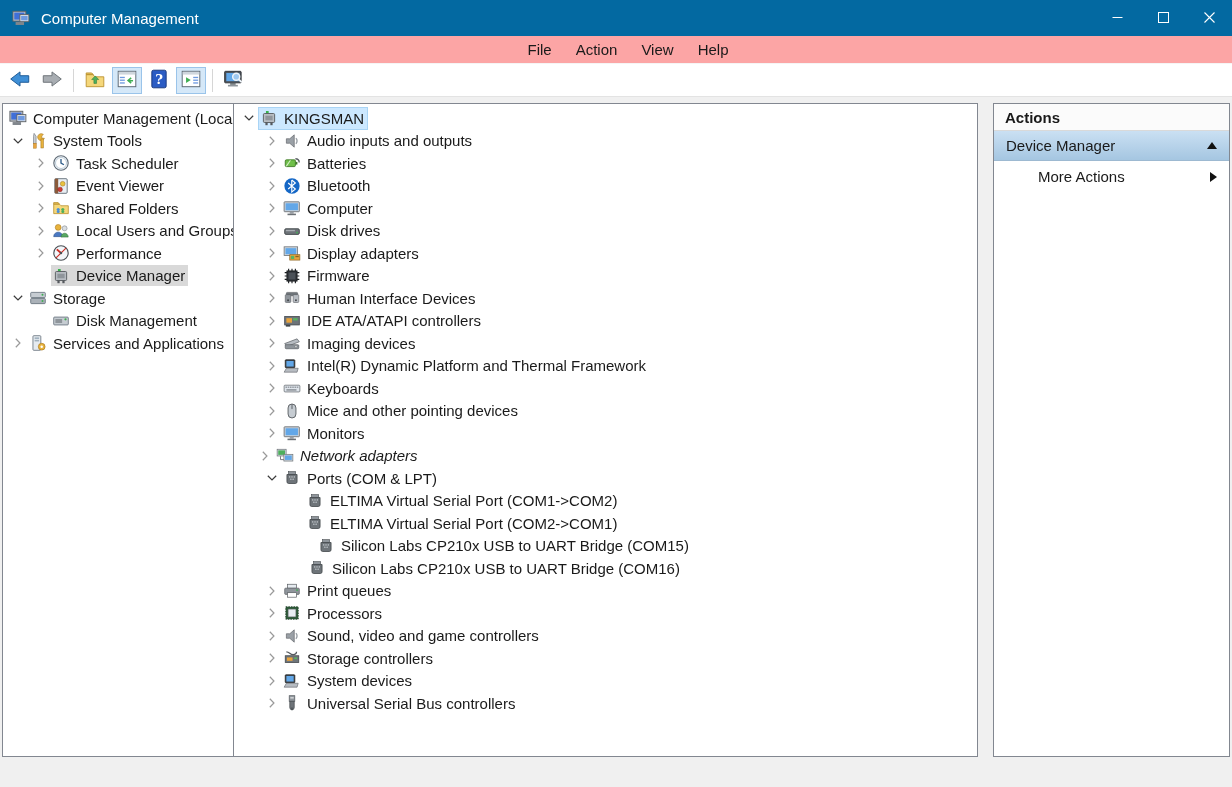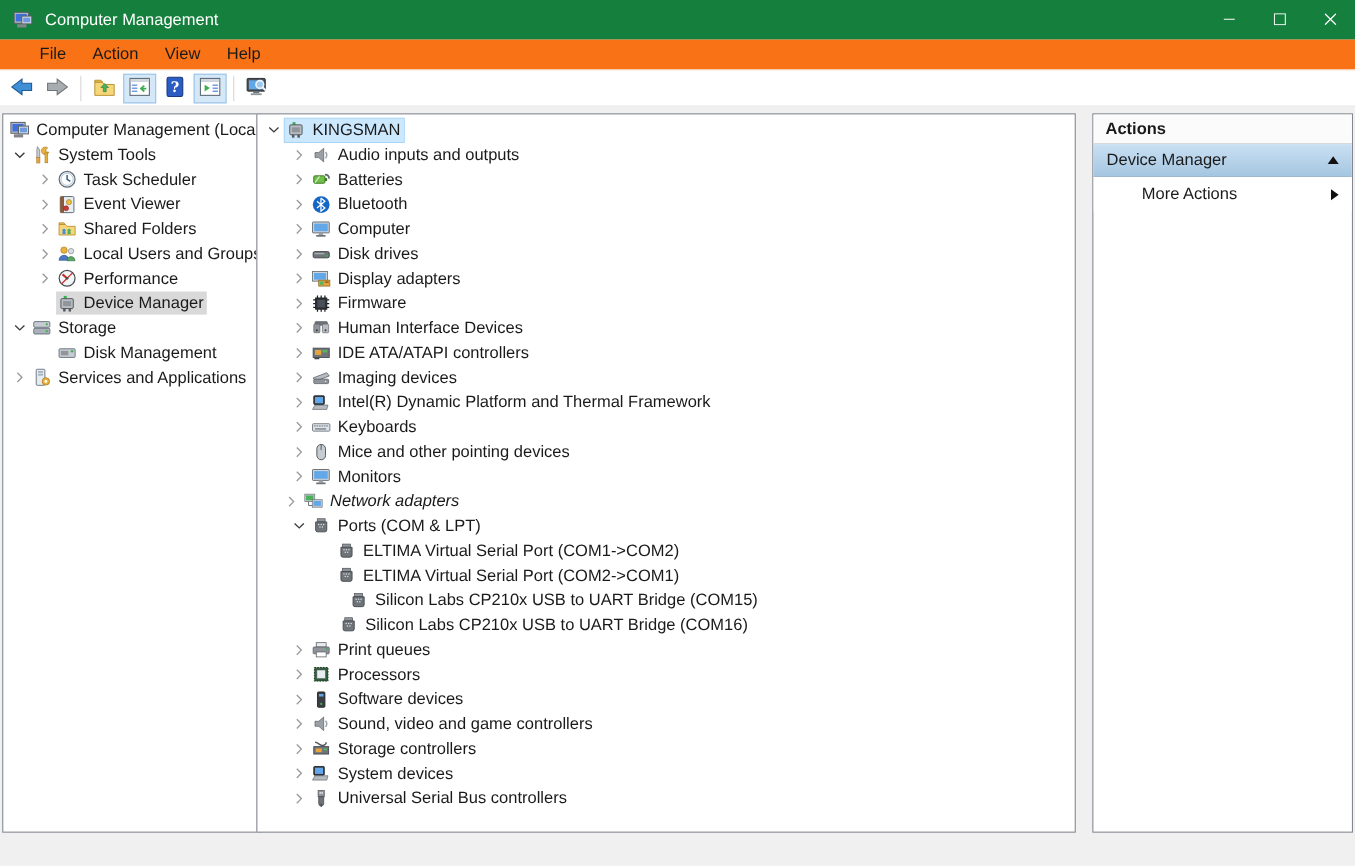--- a/index.html
+++ b/index.html
@@ -2,28 +2,28 @@
 <html><head>
 <meta charset="utf-8">
 <style>
   * { box-sizing: border-box; margin: 0; padding: 0; }
   html,body { width:1232px; height:787px; overflow:hidden; }
   body { font-family:"Liberation Sans", sans-serif; background:#f0f0f0; color:#1a1a1a; }
 
   .window { width:1232px; height:787px; display:flex; flex-direction:column; }
 
   
-  .titlebar { height:36px; background:#15803d; color:#ffffff; display:flex; align-items:center; flex:none; }
+  .titlebar { height:36px; background:#0369a1; color:#ffffff; display:flex; align-items:center; flex:none; }
   .title-icon { width:22px; height:20px; margin:0 9px 0 10px; display:flex; align-items:center; justify-content:center; }
   .title-text { font-size:15px; }
   .win-controls { margin-left:auto; display:flex; height:100%; }
   .win-btn { width:46px; height:36px; border:none; background:transparent; display:flex; align-items:center; justify-content:center; cursor:default; }
 
   
-  .menubar { height:28px; background:#f97316; display:flex; align-items:stretch; padding-left:24px; flex:none; border-bottom:1px solid #f5f5f5; }
+  .menubar { height:28px; background:#fca5a5; display:flex; align-items:stretch; padding-left:24px; flex:none; border-bottom:1px solid #f5f5f5;justify-content:center; }
   .menu-item { padding:0 12px; display:flex; align-items:center; font-size:15px; color:#1a1a1a; }
 
   
   .toolbar { height:33px; background:#ffffff; display:flex; align-items:center; padding-left:5px; gap:2px; flex:none; border-bottom:1px solid #e3e3e3; }
   .tb-btn { width:30px; height:27px; display:flex; align-items:center; justify-content:center; border:1px solid transparent; background:transparent; }
   .tb-btn.toggled { background:#d5e8f8; border-color:#9ac4ea; }
   .tb-sep { width:1px; height:23px; background:#d6d6d6; margin:0 4px; flex:none; }
 
   
   .content { position:relative; flex:1; background:#f0f0f0; }
@@ -774,37 +774,20 @@
           </div>
           <div class="tree-row" style="padding-left: 28px;">
             <span class="expander">
               <svg width="14" height="14" viewBox="0 0 16 16">
                 <path d="M5.5 3.2L10.2 8l-4.7 4.8" fill="none" stroke="#9a9a9a" stroke-width="1.4"></path>
               </svg>
             </span>
             <span class="row-content">
               <span class="t-icon">
                 <svg width="18" height="18" viewBox="0 0 16 16">
-                  <rect x="5" y="1.8" width="6" height="12.4" rx="0.8" fill="#3a3e42" stroke="#1f2225" stroke-width="0.7"></rect>
-                  <rect x="6.2" y="3.5" width="3.6" height="2" fill="#62a7e8"></rect>
-                  <circle cx="8" cy="11.5" r="0.9" fill="#3fae52"></circle>
-                </svg>
-              </span>
-              <span class="t-label">Software devices</span>
-            </span>
-          </div>
-          <div class="tree-row" style="padding-left: 28px;">
-            <span class="expander">
-              <svg width="14" height="14" viewBox="0 0 16 16">
-                <path d="M5.5 3.2L10.2 8l-4.7 4.8" fill="none" stroke="#9a9a9a" stroke-width="1.4"></path>
-              </svg>
-            </span>
-            <span class="row-content">
-              <span class="t-icon">
-                <svg width="18" height="18" viewBox="0 0 16 16">
                   <path d="M3 6v4h3l4 3.5v-11L6 6z" fill="#9aa0a6" stroke="#5f6468" stroke-width="0.6"></path>
                   <path d="M11.5 5.5a4 4 0 0 1 0 5" fill="none" stroke="#9aa0a6" stroke-width="1.2"></path>
                 </svg>
               </span>
               <span class="t-label">Sound, video and game controllers</span>
             </span>
           </div>
           <div class="tree-row" style="padding-left: 28px;">
             <span class="expander">
               <svg width="14" height="14" viewBox="0 0 16 16">

